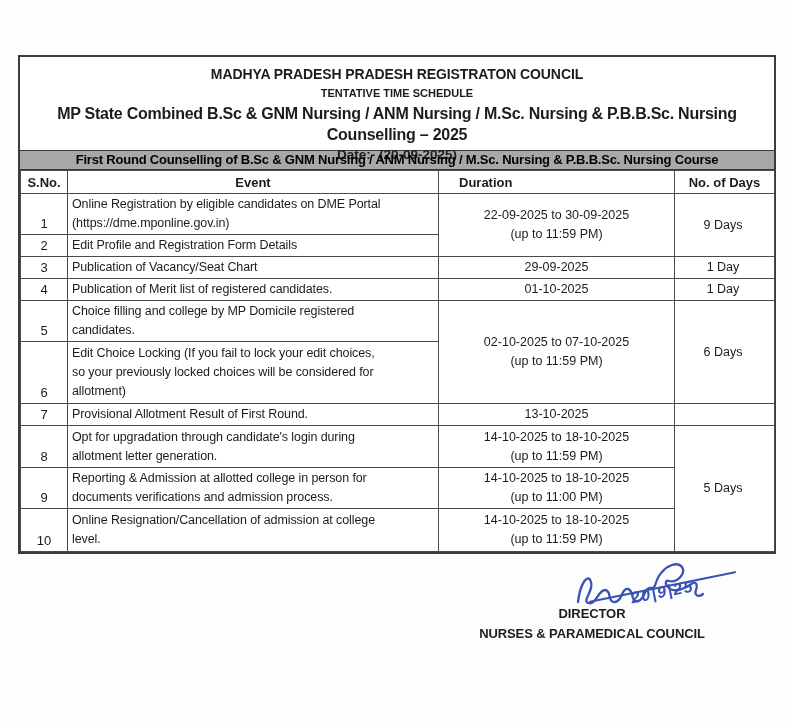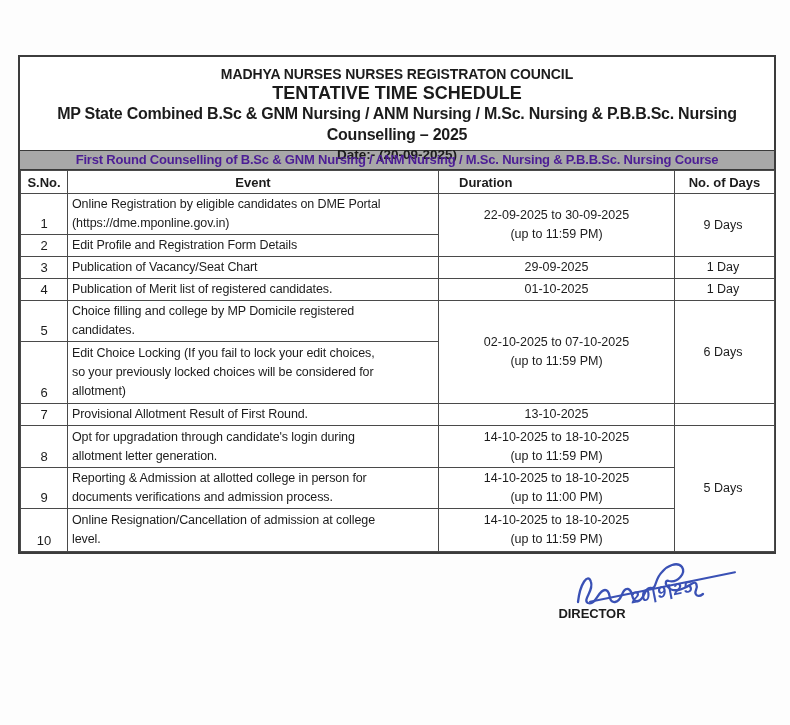--- a/index.html
+++ b/index.html
@@ -21,32 +21,32 @@
 
   
   .doc-frame{
     position:absolute;left:18px;top:55px;width:754px;
     border:2px solid #3c3c3c;
     background:#fff;
   }
 
   .title-block{height:86px;text-align:center;padding-top:7px;}
   .title-line-1{font-size:14px;font-weight:bold;line-height:20px;letter-spacing:-0.1px;}
-  .title-line-2{font-size:18px;font-weight:bold;line-height:19px;}
+  .title-line-2{font-size:11px;font-weight:bold;line-height:19px;}
   .title-line-3{font-size:16px;font-weight:bold;line-height:21px;letter-spacing:-0.25px;}
   .title-line-4{font-size:13.5px;font-weight:bold;line-height:19px;}
 
   .section-banner{
     height:18px;
     background:var(--banner-bg,#a8a8a8);
     border-top:1px solid #3a3a3a;
     border-bottom:1px solid #3a3a3a;
     text-align:center;
     font-size:13px;font-weight:bold;line-height:18px;
-    color:#4c1d95;
+    color:#000000;
     letter-spacing:-0.2px;
   }
 
   table.schedule{
     width:754px;
     border-collapse:collapse;
     table-layout:fixed;
   }
   .schedule th,.schedule td{
     border:1px solid var(--line,#4a4a4a);
@@ -110,21 +110,21 @@
   }
 </style>
 </head>
 <body>
 
 <div class="page">
 
   <div class="doc-frame">
 
     <div class="title-block">
-      <div class="title-line-1">MADHYA NURSES NURSES REGISTRATON COUNCIL</div>
+      <div class="title-line-1">MADHYA PRADESH PRADESH REGISTRATON COUNCIL</div>
       <div class="title-line-2">TENTATIVE TIME SCHEDULE</div>
       <div class="title-line-3">MP State Combined B.Sc &amp; GNM Nursing / ANM Nursing / M.Sc. Nursing &amp; P.B.B.Sc. Nursing Counselling – 2025</div>
       <div class="title-line-4">Date:- (20-09-2025)</div>
     </div>
 
     <div class="section-banner">First Round Counselling of B.Sc &amp; GNM Nursing / ANM Nursing / M.Sc. Nursing &amp; P.B.B.Sc. Nursing Course</div>
 
     <table class="schedule">
       <colgroup>
         <col style="width:47px">
@@ -210,15 +210,16 @@
   </div>
 
   <svg class="sig-scrawl" width="165" height="56" viewBox="0 0 165 56">
     <path d="M6,46 C8,28 16,16 19,26 C22,35 10,44 16,47 C24,50 26,34 33,34 C40,34 35,47 43,46 C51,45 49,32 56,33 C62,34 58,46 66,45 C73,44 72,31 79,32 C85,33 82,24 90,16 C95,10 105,5 110,11 C114,17 106,27 97,25 C90,23 95,36 106,34 C112,33 116,30 121,27 C124,25 126,30 124,34 C122,39 126,42 131,38"></path>
   </svg>
   <div class="sig-strike"></div>
   <div class="sig-date">20|9|25</div>
 
   <div class="signatory">
     <div>DIRECTOR</div>
+    <div>NURSES &amp; PARAMEDICAL COUNCIL</div>
   </div>
 
 </div>
 
 </body></html>

